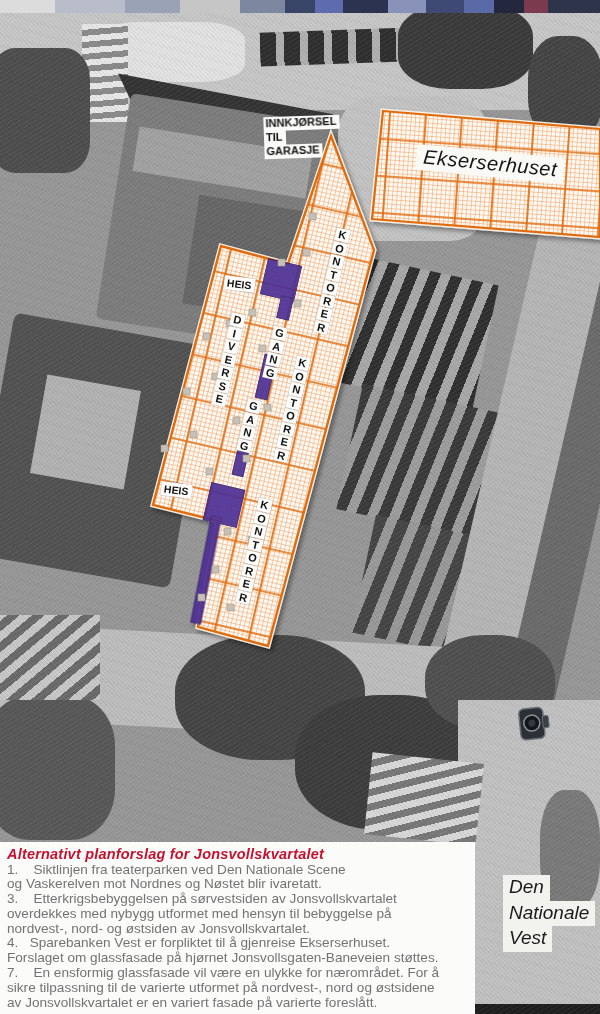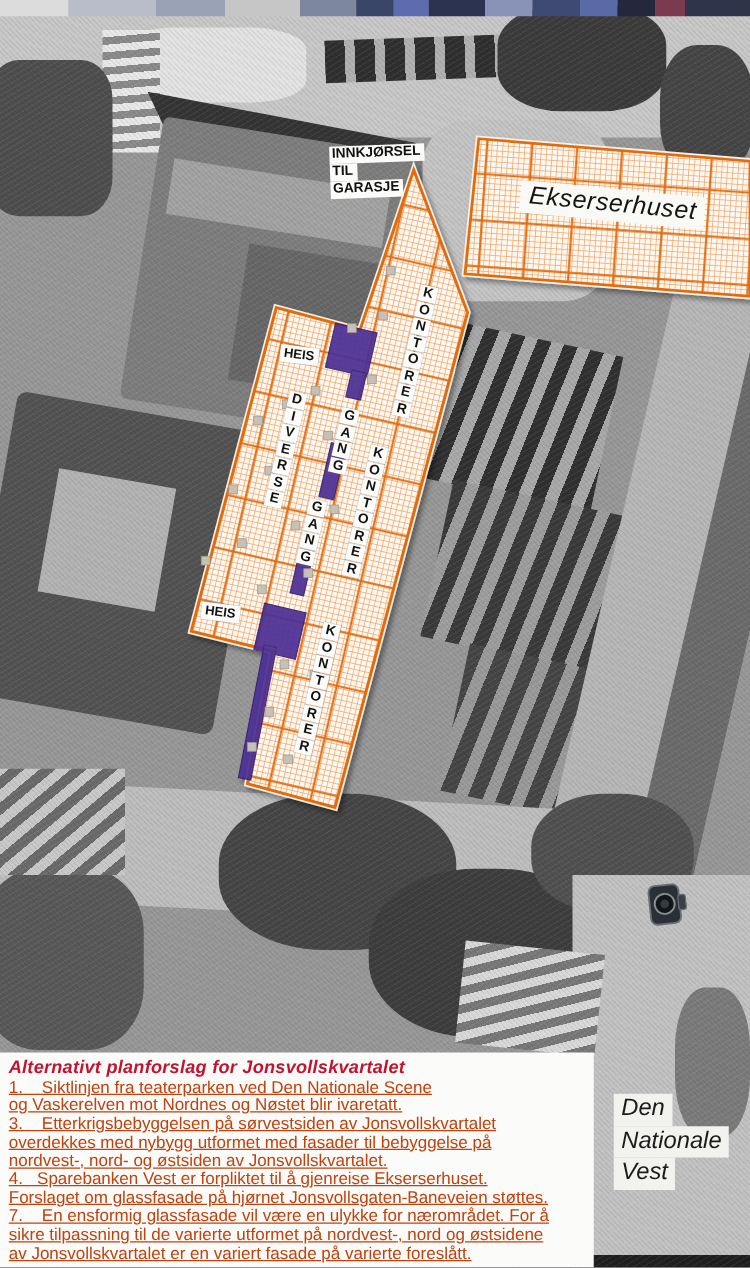--- a/index.html
+++ b/index.html
@@ -17,29 +17,29 @@
   .vchar{background:#fcfcfa;margin-bottom:1px;box-shadow:0 0 0 .5px rgba(110,110,110,.3);}
   .chip{position:absolute;background:#fcfcfa;color:#121212;
         font:bold 10.5px/12px "Liberation Sans",sans-serif;padding:1px 3px;
         box-shadow:0 0 0 .5px rgba(110,110,110,.3);}
   .garage{position:absolute;left:264px;top:116px;transform:rotate(-2deg);
           font:bold 11px/13px "Liberation Sans",sans-serif;color:#101010;}
   .garage .gline{display:table;background:#fbfbf9;padding:0 3px 1px 2px;}
   .ekslabel{position:absolute;left:416px;top:151px;transform:rotate(5.5deg);
             font:italic 20px/24px "Liberation Sans",sans-serif;color:#141414;
             background:#f9f9f6;padding:0 7px 2px;letter-spacing:.5px;}
-  .scene{position:absolute;left:491px;top:875px;
+  .scene{position:absolute;left:503px;top:875px;
          font:italic 19px/24.5px "Liberation Sans",sans-serif;color:#1b1b1b;}
   .scene .sline{display:table;background:#f2f2ef;padding:0 6px 1px;}
   .camera{position:absolute;left:516px;top:703px;transform:rotate(-6deg);}
   .notes{position:absolute;left:0;top:842px;width:475px;height:176px;
          background:#fbfbf9;padding:4px 0 0 7px;}
   .notes-heading{font:italic bold 14.5px/16.5px "Liberation Sans",sans-serif;
                  color:#c41230;letter-spacing:.2px;}
-  .note-line{font:13.6px/14.8px "Liberation Sans",sans-serif;color:#c2410c;white-space:pre;text-decoration:underline;}
+  .note-line{font:13.6px/14.8px "Liberation Sans",sans-serif;color:#737373;white-space:pre;}
   .strip-seg{position:absolute;top:0;height:13px;}
 </style>
 </head>
 <body>
 
 <div class="stage">
 
   <div class="ph" style="inset:0;">
     <div class="ph" style="left:0;top:12px;width:600px;height:98px;background:#c7c7c7;"></div>
     <div class="ph" style="left:95px;top:22px;width:150px;height:60px;background:#e2e2e2;border-radius:30%;"></div>
@@ -235,21 +235,21 @@
     <span class="sline">Den</span>
     <span class="sline">Nationale</span>
     <span class="sline">Vest</span>
   </div>
 
   <div class="notes">
     <div class="notes-heading">Alternativt planforslag for Jonsvollskvartalet</div>
     <div class="note-line">1.    Siktlinjen fra teaterparken ved Den Nationale Scene</div>
     <div class="note-line">og Vaskerelven mot Nordnes og Nøstet blir ivaretatt.</div>
     <div class="note-line">3.    Etterkrigsbebyggelsen på sørvestsiden av Jonsvollskvartalet</div>
-    <div class="note-line">overdekkes med nybygg utformet med fasader til bebyggelse på</div>
+    <div class="note-line">overdekkes med nybygg utformet med hensyn til bebyggelse på</div>
     <div class="note-line">nordvest-, nord- og østsiden av Jonsvollskvartalet.</div>
     <div class="note-line">4.   Sparebanken Vest er forpliktet til å gjenreise Ekserserhuset.</div>
     <div class="note-line">Forslaget om glassfasade på hjørnet Jonsvollsgaten-Baneveien støttes.</div>
     <div class="note-line">7.    En ensformig glassfasade vil være en ulykke for nærområdet. For å</div>
     <div class="note-line">sikre tilpassning til de varierte utformet på nordvest-, nord og østsidene</div>
     <div class="note-line">av Jonsvollskvartalet er en variert fasade på varierte foreslått.</div>
   </div>
 
 </div>
 

